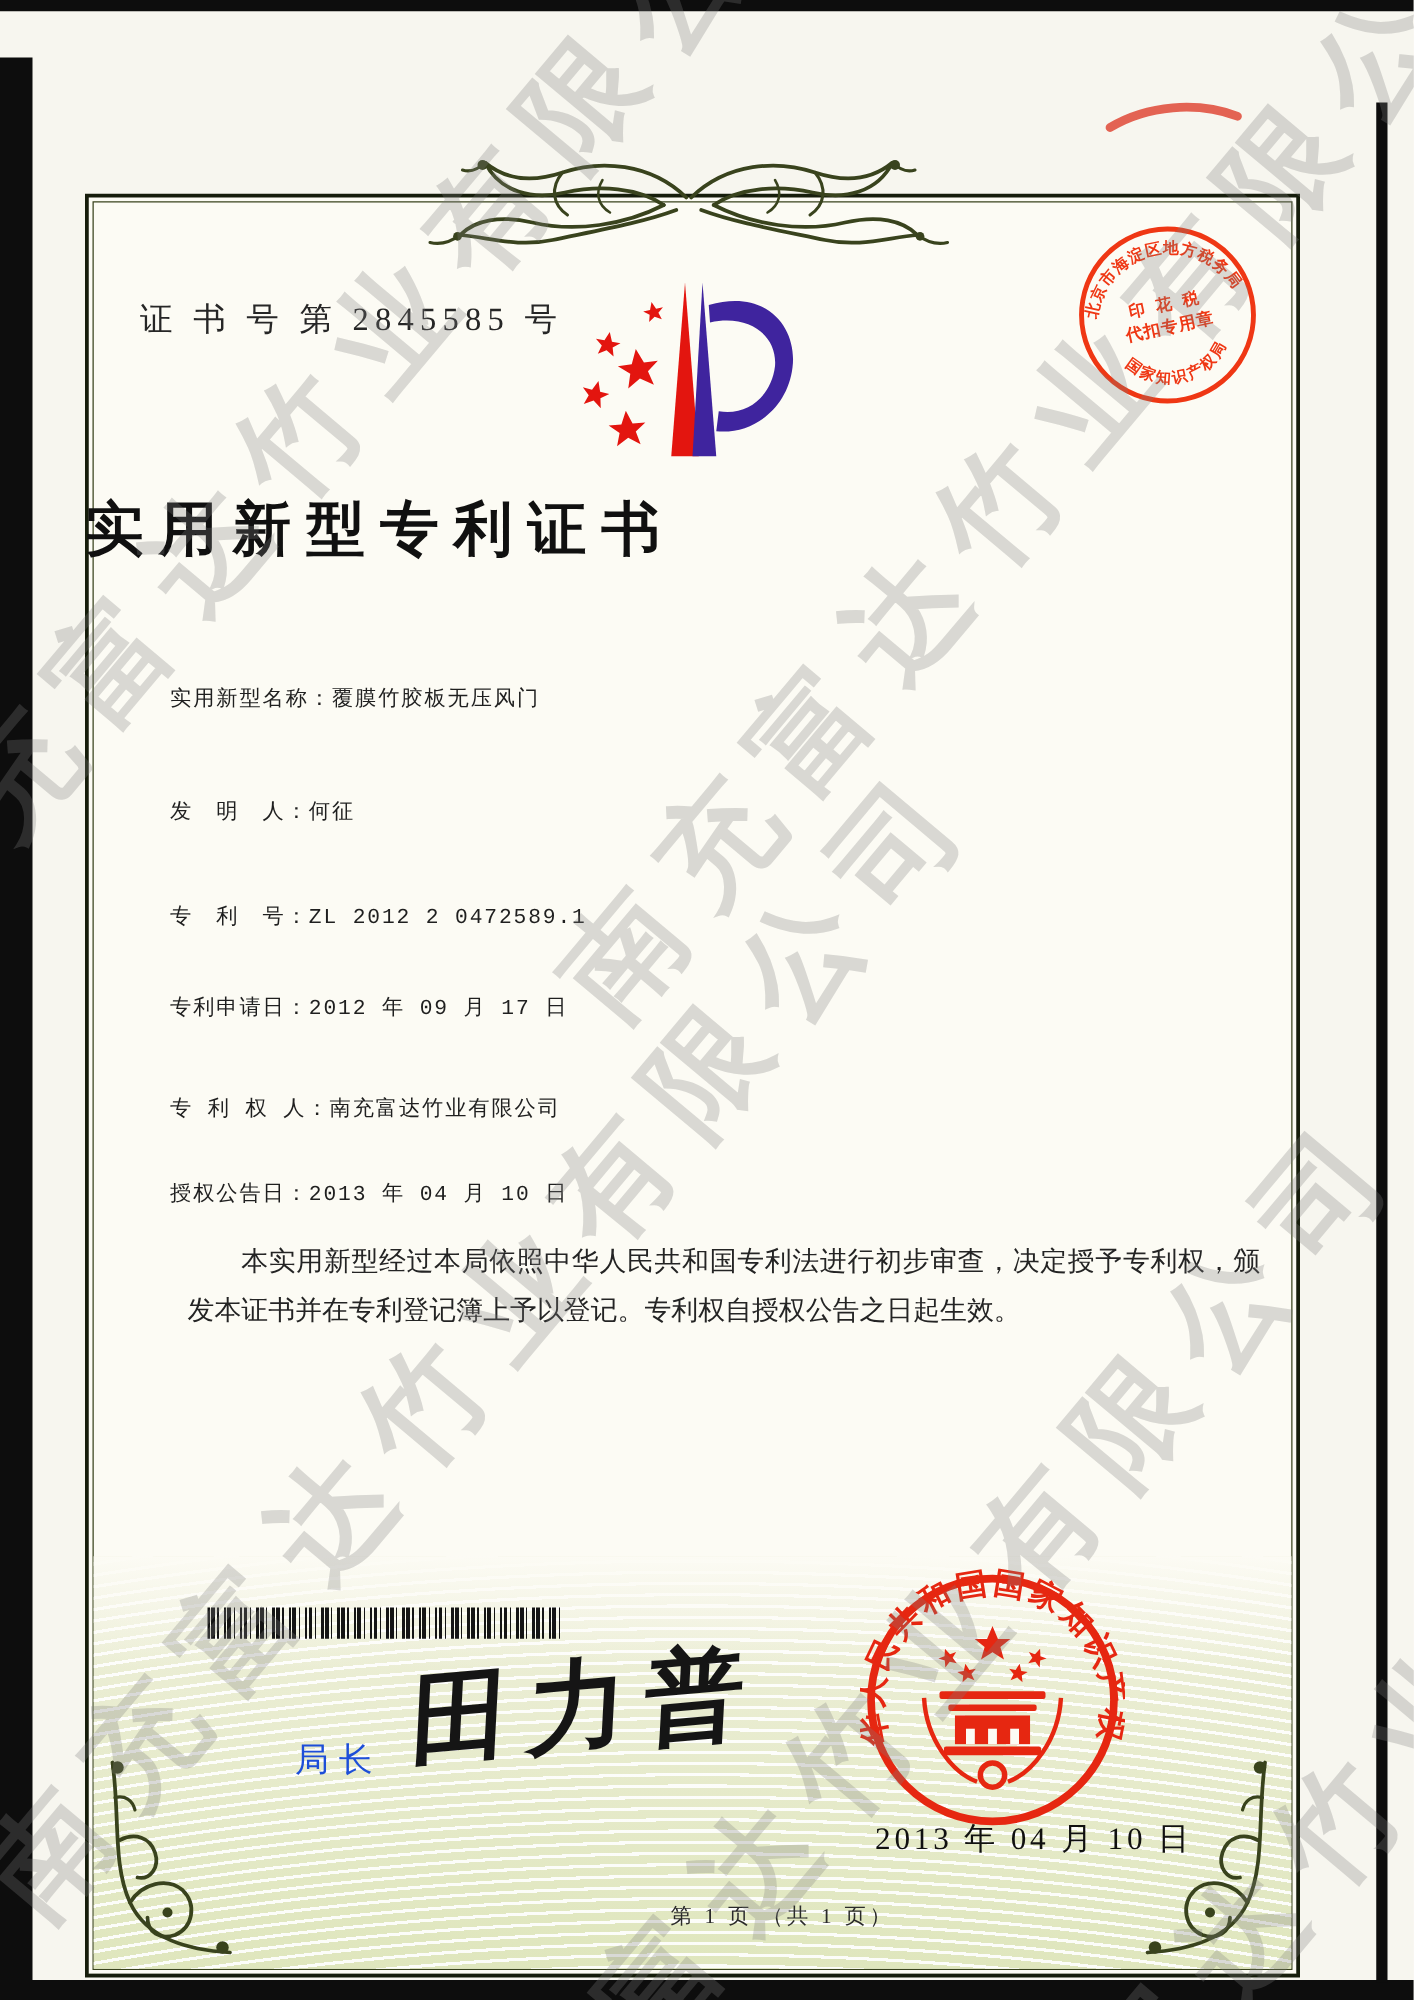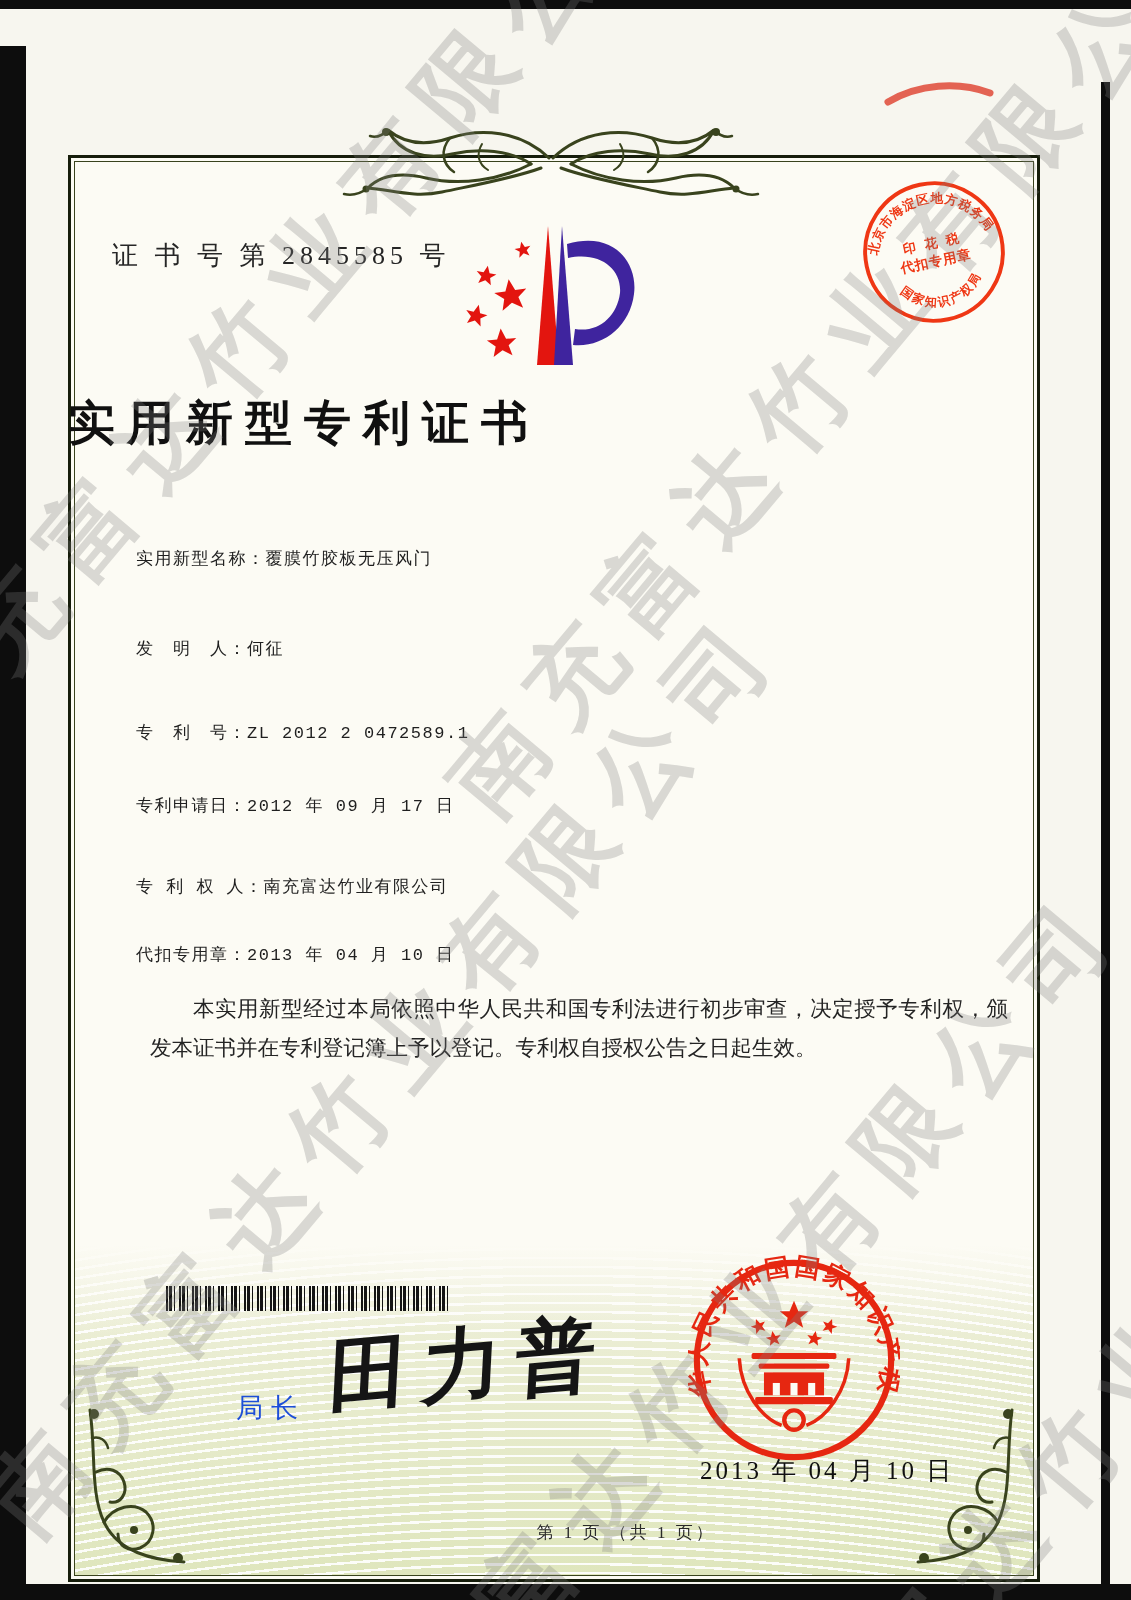--- a/index.html
+++ b/index.html
@@ -162,21 +162,21 @@
     </text>
   </svg>
 
   <div class="title">实用新型专利证书</div>
 
   <div class="field f0"><span>实用新型名称：</span><span>覆膜竹胶板无压风门</span></div>
   <div class="field f1"><span>发　明　人：</span><span>何征</span></div>
   <div class="field f2"><span>专　利　号：</span><span>ZL 2012 2 0472589.1</span></div>
   <div class="field f3"><span>专利申请日：</span><span>2012 年 09 月 17 日</span></div>
   <div class="field f4"><span>专 利 权 人：</span><span>南充富达竹业有限公司</span></div>
-  <div class="field f5"><span>代扣专用章：</span><span>2013 年 04 月 10 日</span></div>
+  <div class="field f5"><span>授权公告日：</span><span>2013 年 04 月 10 日</span></div>
 
   <div class="body-text">
     <p>本实用新型经过本局依照中华人民共和国专利法进行初步审查，决定授予专利权，颁发本证书并在专利登记簿上予以登记。专利权自授权公告之日起生效。</p>
   </div>
 
   <div class="barcode"></div>
 
   <div class="sig-title">局长</div>
   <div class="sig-name">田力普</div>
 

